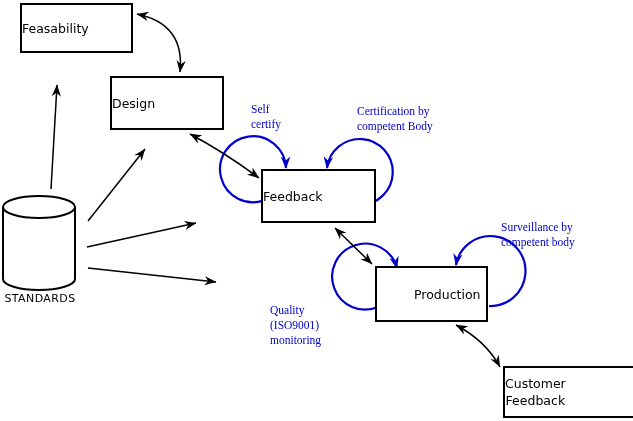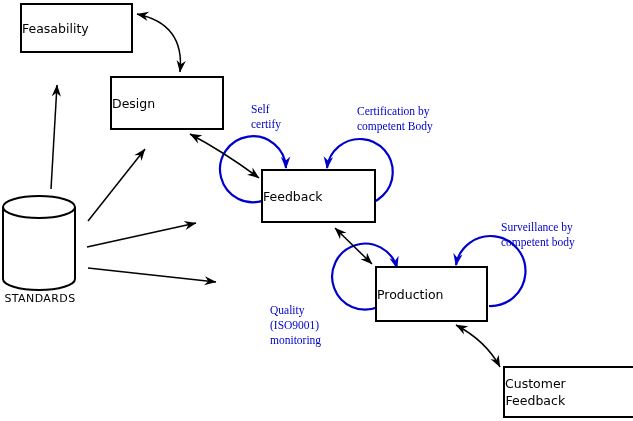--- a/index.html
+++ b/index.html
@@ -9,21 +9,21 @@
   }
   .layer { position:absolute; left:0; top:0; width:633px; height:421px; }
   .node {
     position:absolute; box-sizing:border-box; border:2px solid #000; background:#fff;
     display:flex; align-items:center; justify-content:flex-start; text-align:center;
     font-size:12.5px; color:#000; line-height:17px; white-space:pre-line;
   }
   .node-feasability { left:20px;  top:3px;   width:113px; height:50px; }
   .node-design      { left:110px; top:76px;  width:114px; height:54px; }
   .node-approval    { left:261px; top:169px; width:115px; height:54px; }
-  .node-production  { left:375px; top:266px; width:113px; height:56px; }
+  .node-production  { left:375px; top:266px; width:113px; height:56px;padding-left:37px; }
   .node-feedback    { left:503px; top:366px; width:141px; height:52px; }
   .annotation {
     position:absolute; color:#0000cc; font-size:11.5px; line-height:15px;
     white-space:pre-line;
     font-family:Liberation Serif, serif;
   }
   .ann-self          { left:251px; top:102px; }
   .ann-certification { left:357px; top:104px; }
   .ann-surveillance  { left:501px; top:220px; }
   .ann-quality       { left:270px; top:303px; }

